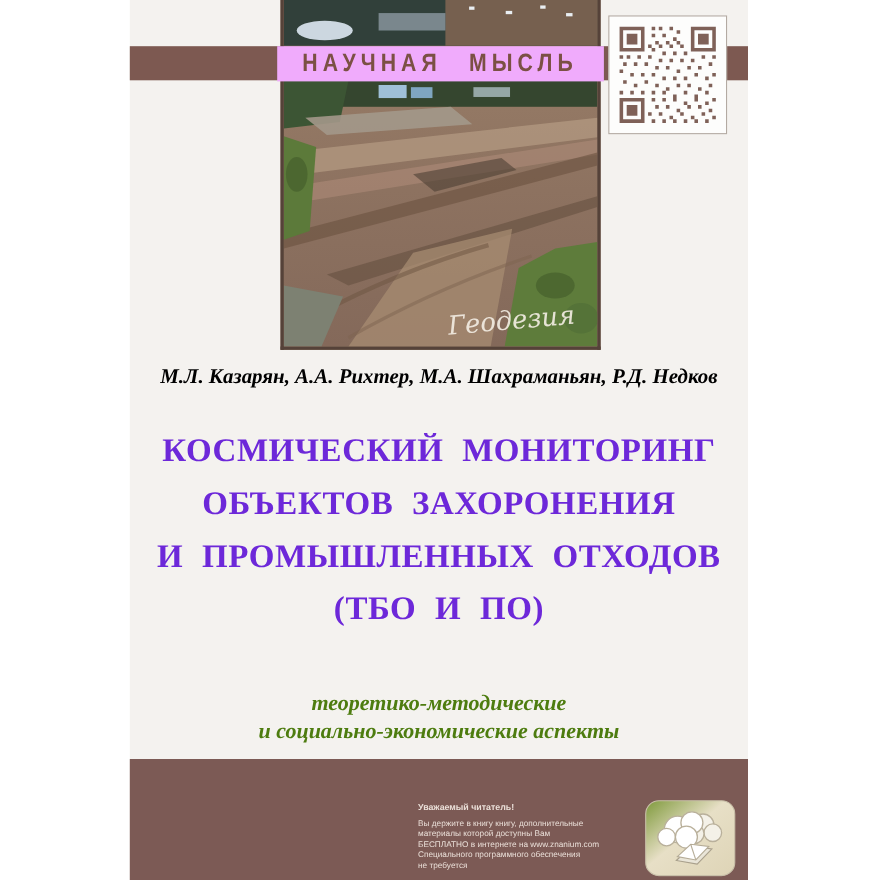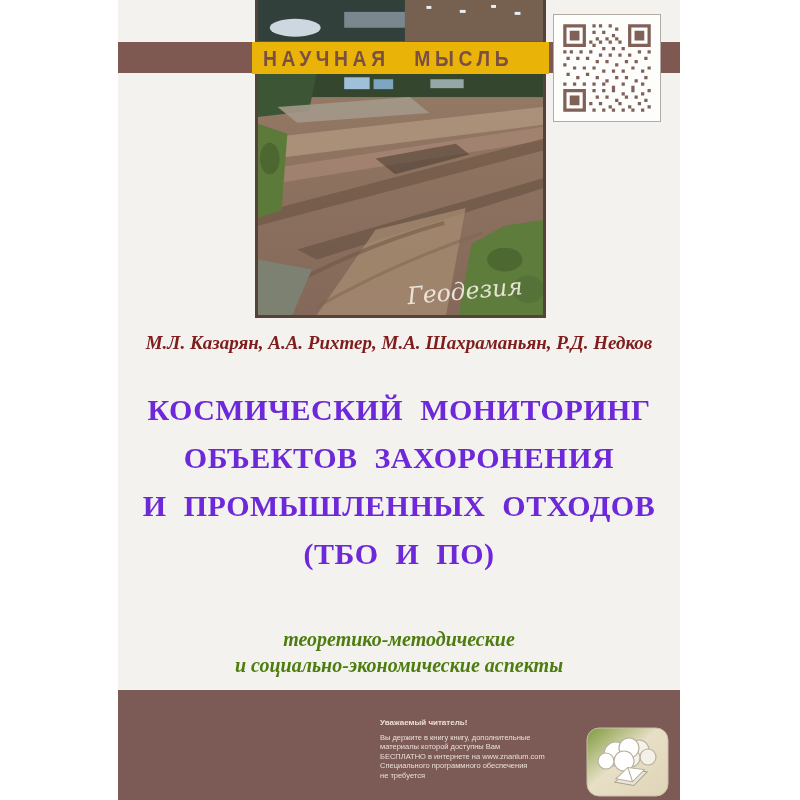--- a/index.html
+++ b/index.html
@@ -7,42 +7,42 @@
          font-family:"Liberation Sans",sans-serif;}
   .cover{position:absolute;left:118px;top:0;width:562px;height:800px;background:#f4f2ef;}
 
   .band-top{position:absolute;left:0;top:42px;width:562px;height:31px;background:#7d5951;}
   .band-bottom{position:absolute;left:0;top:690px;width:562px;height:110px;background:#7c5a55;}
 
   .photo-frame{position:absolute;left:137px;top:0;width:291px;height:318px;
                border:3px solid #554239;border-top:none;box-sizing:border-box;background:#8d7562;}
   .photo-frame svg{display:block;width:100%;height:100%;}
 
-  .series-strip{position:absolute;left:134px;top:42px;width:297px;height:32px;background:#eab308;
-                display:flex;align-items:center;justify-content:flex-start;z-index:3;}
+  .series-strip{position:absolute;left:134px;top:42px;width:297px;height:32px;background:#f0abfc;
+                display:flex;align-items:center;justify-content:center;z-index:3;}
   .series-label{display:inline-block;font-weight:bold;font-size:21px;letter-spacing:5px;
                 word-spacing:16px;color:#7b5044;transform:scale(.92,1.08);white-space:nowrap;}
 
   .qr-box{position:absolute;left:435px;top:14px;width:108px;height:108px;background:#fdfdfc;
           border:1px solid #b3aaa2;box-sizing:border-box;padding:6px;z-index:4;}
   .qr-box svg{display:block;width:100%;height:100%;}
 
   .authors{position:absolute;left:0;top:332px;width:562px;text-align:center;
            font-family:"Liberation Serif",serif;font-style:italic;font-weight:bold;
-           font-size:19px;color:#7f1d1d;}
+           font-size:19px;color:#000000;}
 
   .title-block{position:absolute;left:20px;top:386px;width:522px;text-align:center;
                font-family:"Liberation Serif",serif;font-weight:bold;font-size:30px;
                line-height:48px;color:#6d28d9;letter-spacing:.5px;word-spacing:9px;}
 
   .subtitle-block{position:absolute;left:20px;top:626px;width:522px;text-align:center;
                   font-family:"Liberation Serif",serif;font-weight:bold;font-style:italic;
                   font-size:20px;line-height:26px;color:#4d7c0f;}
 
-  .footer-text{position:absolute;left:262px;top:28px;width:205px;color:#eadfd8;
+  .footer-text{position:absolute;left:262px;top:39px;width:205px;color:#eadfd8;
                font-size:7.5px;line-height:9.5px;text-align:left;}
   .footer-heading{font-weight:bold;font-size:8px;margin-bottom:5px;}
 
   .logo-tile{position:absolute;left:468px;top:37px;width:83px;height:70px;}
   .logo-tile svg{display:block;width:100%;height:100%;}
 </style>
 </head>
 <body>
 
 <div class="stage">

